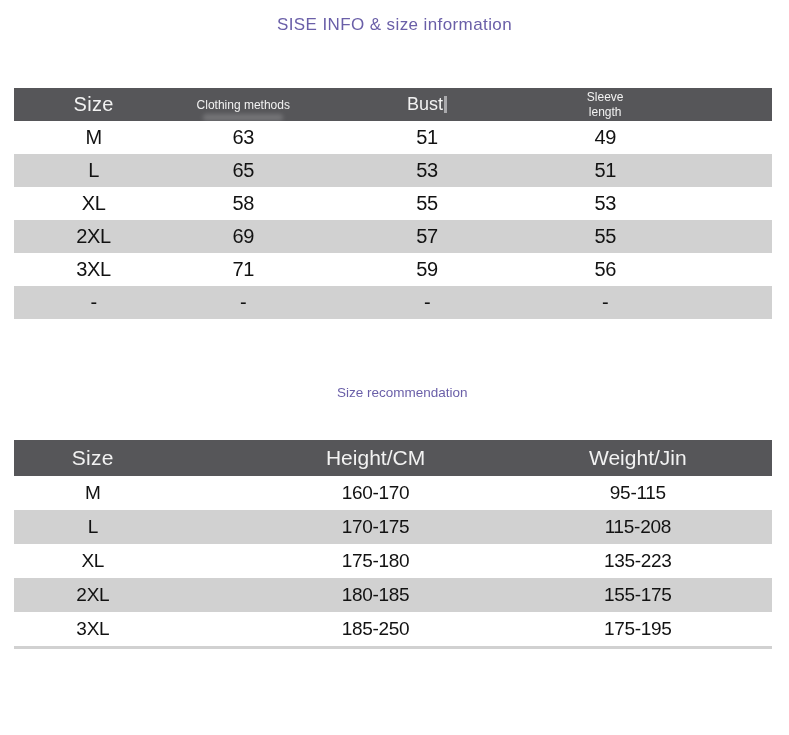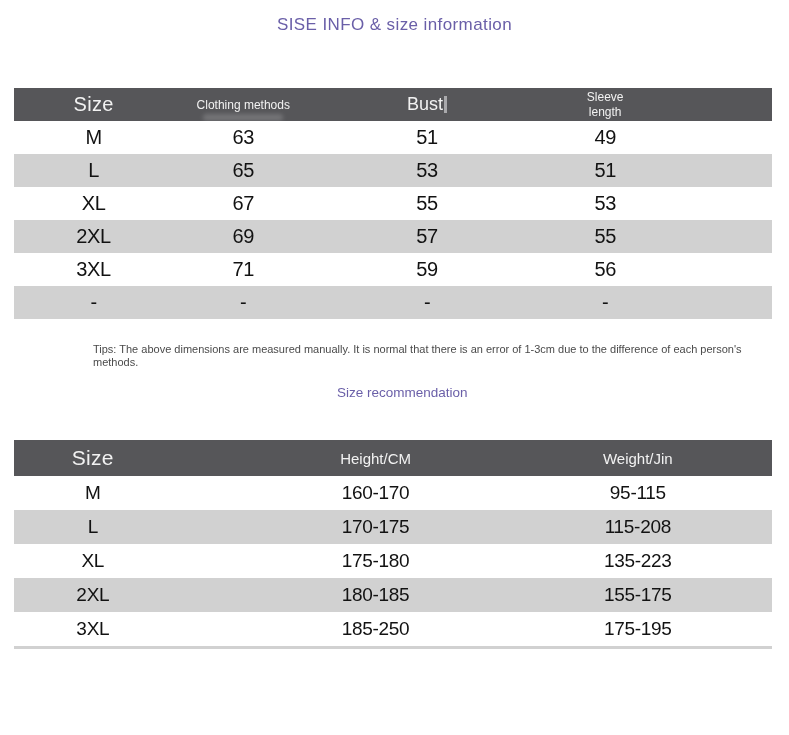--- a/index.html
+++ b/index.html
@@ -34,21 +34,21 @@
   tbody tr.alt td{background:var(--altRow);}
   tbody td{
     color:#121212;font-size:20px;
     letter-spacing:-0.3px;
   }
   .tbl2 tbody td{font-size:19px;}
   .h-size{font-size:20px;letter-spacing:.3px;}
   .tbl2 .h-size{font-size:21px;}
   .h-bust{font-size:18px;}
   .h-small{font-size:12px;}
-  .h-mid{font-size:15px;}
+  .h-mid{font-size:21px;}
   .h-sleeve .wrap{
     display:inline-block;max-width:46px;
     text-align:center;line-height:1.25;
   }
   .caret{
     display:inline-block;width:3px;height:17px;
     background:#a9a9ac;vertical-align:-3px;margin-left:1px;
   }
   .smudge{
     position:absolute;display:block;width:80px;height:7px;
@@ -102,21 +102,21 @@
       </tr>
       <tr class="alt">
         <td>L</td>
         <td>65</td>
         <td>53</td>
         <td>51</td>
         <td></td>
       </tr>
       <tr>
         <td>XL</td>
-        <td>67</td>
+        <td>58</td>
         <td>55</td>
         <td>53</td>
         <td></td>
       </tr>
       <tr class="alt">
         <td>2XL</td>
         <td>69</td>
         <td>57</td>
         <td>55</td>
         <td></td>
@@ -131,21 +131,20 @@
       <tr class="alt">
         <td>-</td>
         <td>-</td>
         <td>-</td>
         <td>-</td>
         <td></td>
       </tr>
     </tbody>
   </table>
 
-  <div class="tips">Tips: The above dimensions are measured manually. It is normal that there is an error of 1-3cm due to the difference of each person's methods.</div>
 
   <div class="reco-title">Size recommendation</div>
 
   <table class="tbl tbl2">
     <colgroup>
       <col style="width:20.8%">
         <col style="width:53.8%">
         <col style="width:15.4%">
         <col style="width:10%">
     </colgroup>

